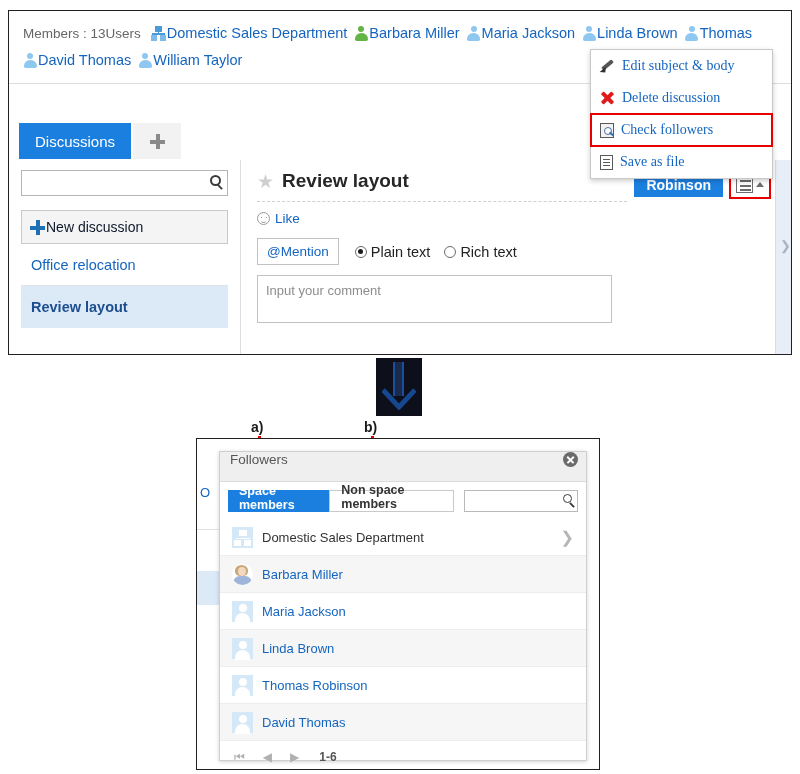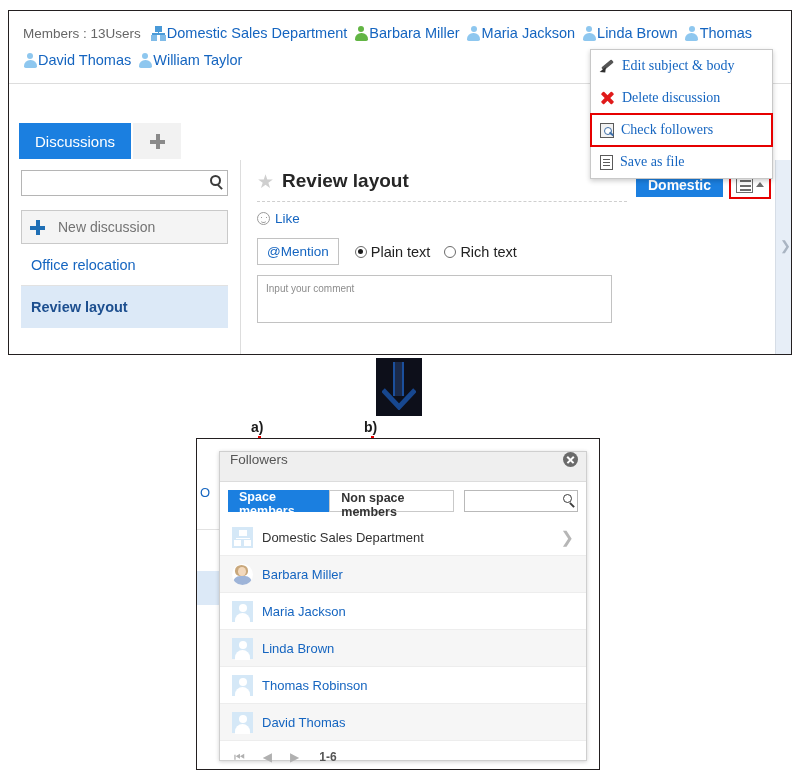--- a/index.html
+++ b/index.html
@@ -110,21 +110,21 @@
   .mag::after {
     content:""; position: absolute; right: -4px; bottom: -4px;
     width: 6px; height: 2px; background: #3b3b3b; transform: rotate(45deg);
   }
 
   .newdisc {
     margin-top: 14px; height: 34px; border: 1px solid #c9c9c9; background: #f4f4f4;
     display: flex; align-items: center; padding-left: 8px; cursor: pointer;
   }
   .newdisc .plus-glyph::before, .newdisc .plus-glyph::after { background: #1f6fb5; }
-  .newdisc span.lbl { color: #737373; font-size: 14px; margin-left: 13px; }
+  .newdisc span.lbl { color: #0f172a; font-size: 14px; margin-left: 1px; }
 
   .disc-item {
     height: 42px; display: flex; align-items: center; padding-left: 10px;
     font-size: 14.5px; color: #1565c0; cursor: pointer;
     border-bottom: 1px solid #e2e2e2;
   }
   .disc-item.sel { background: #dce9f7; color: #1d4f8f; font-weight: bold; border-bottom: none;}
 
   
   .title-row { display: flex; align-items: center; gap: 8px; }
@@ -162,21 +162,21 @@
     width: 12px; height: 12px; border: 1px solid #6b6b6b; border-radius: 50%;
     background: #fff; position: relative; display: inline-block;
   }
   .radio.on::after {
     content:""; position: absolute; left: 2.5px; top: 2.5px; width: 5px; height: 5px;
     border-radius: 50%; background: #1b1b1b;
   }
   .comment-area {
     margin-top: 10px; width: 355px; height: 48px;
     border: 1px solid #c2c2c2; background: #fff;
-    padding: 7px 8px; color: #8d8d8d; font-size: 10px;
+    padding: 7px 8px; color: #8d8d8d; font-size: 13px;
   }
 
   
   .following-btn {
     position: absolute; right: 68px; top: 12px;
     background: #1b7fe0; color: #fff; font-size: 14px; font-weight: bold;
     height: 25px; display: flex; align-items: center; padding: 0 12px; cursor: pointer;
   }
   .menu-toggle {
     position: absolute; right: 20px; top: 10px;
@@ -321,21 +321,21 @@
     width: 15px; height: 15px; border-radius: 50%; background: #6b6b6b;
     position: relative; cursor: pointer;
   }
   .close-x::before, .close-x::after {
     content:""; position:absolute; left:3px; top:6.8px; width:9px; height:1.7px; background:#fff;
   }
   .close-x::before { transform: rotate(45deg);} .close-x::after{ transform: rotate(-45deg);}
 
   .dlg-tabs { display: flex; align-items: center; padding: 8px 8px 7px 8px; gap: 0; }
   .seg {
-    height: 22px; display: flex; align-items: flex-start; padding: 0 11px;
+    height: 22px; display: flex; align-items: flex-end; padding: 0 11px;
     font-size: 12.5px; font-weight: bold; cursor: pointer;
   }
   .seg.on { background: #1b7fe0; color: #fff; }
   .seg.off { background: #fff; color: #333; border: 1px solid #c9c9c9; }
   .dlg-search {
     margin-left: 10px; position: relative; width: 137px; height: 22px;
     border: 1px solid #b9b9b9; background: #fff;
   }
   .dlg-search input {
     width: 100%; height: 100%; border: none; outline: none; padding: 0 24px 0 5px;
@@ -458,21 +458,21 @@
               <span>Rich text</span>
             </label>
           </div>
         </div>
 
         <div class="comment-area">
           <span>Input your comment</span>
         </div>
 
         <div class="following-btn">
-          <span>Domestic</span>
+          <span>Robinson</span>
         </div>
 
         <div class="menu-toggle">
           <span class="ham">
               <i></i>
               <i></i>
               <i></i>
             </span>
           <span class="caret-up"></span>
         </div>

